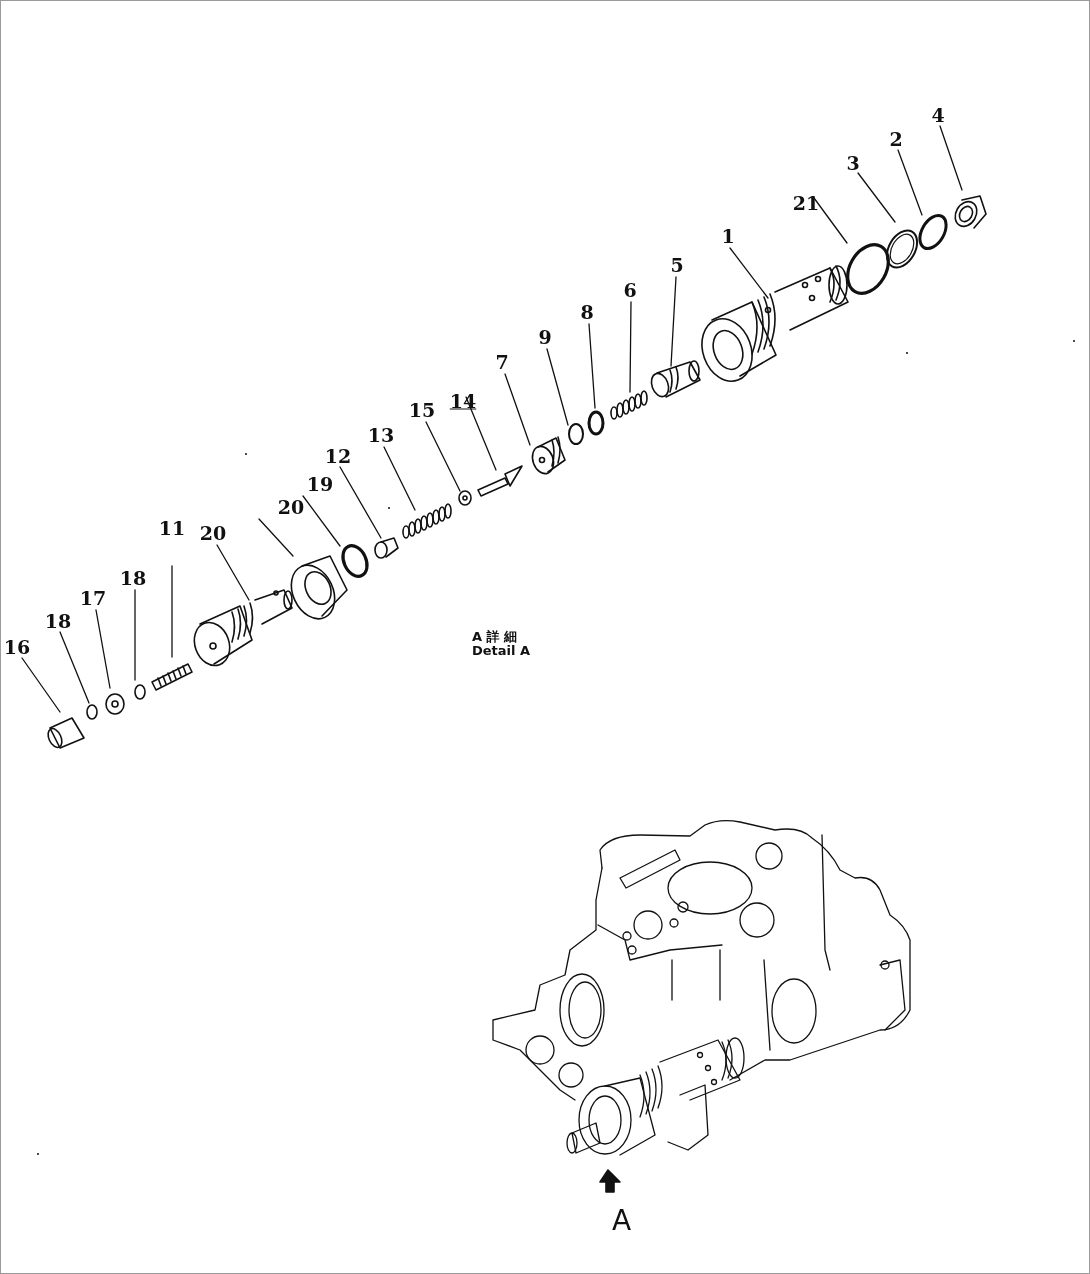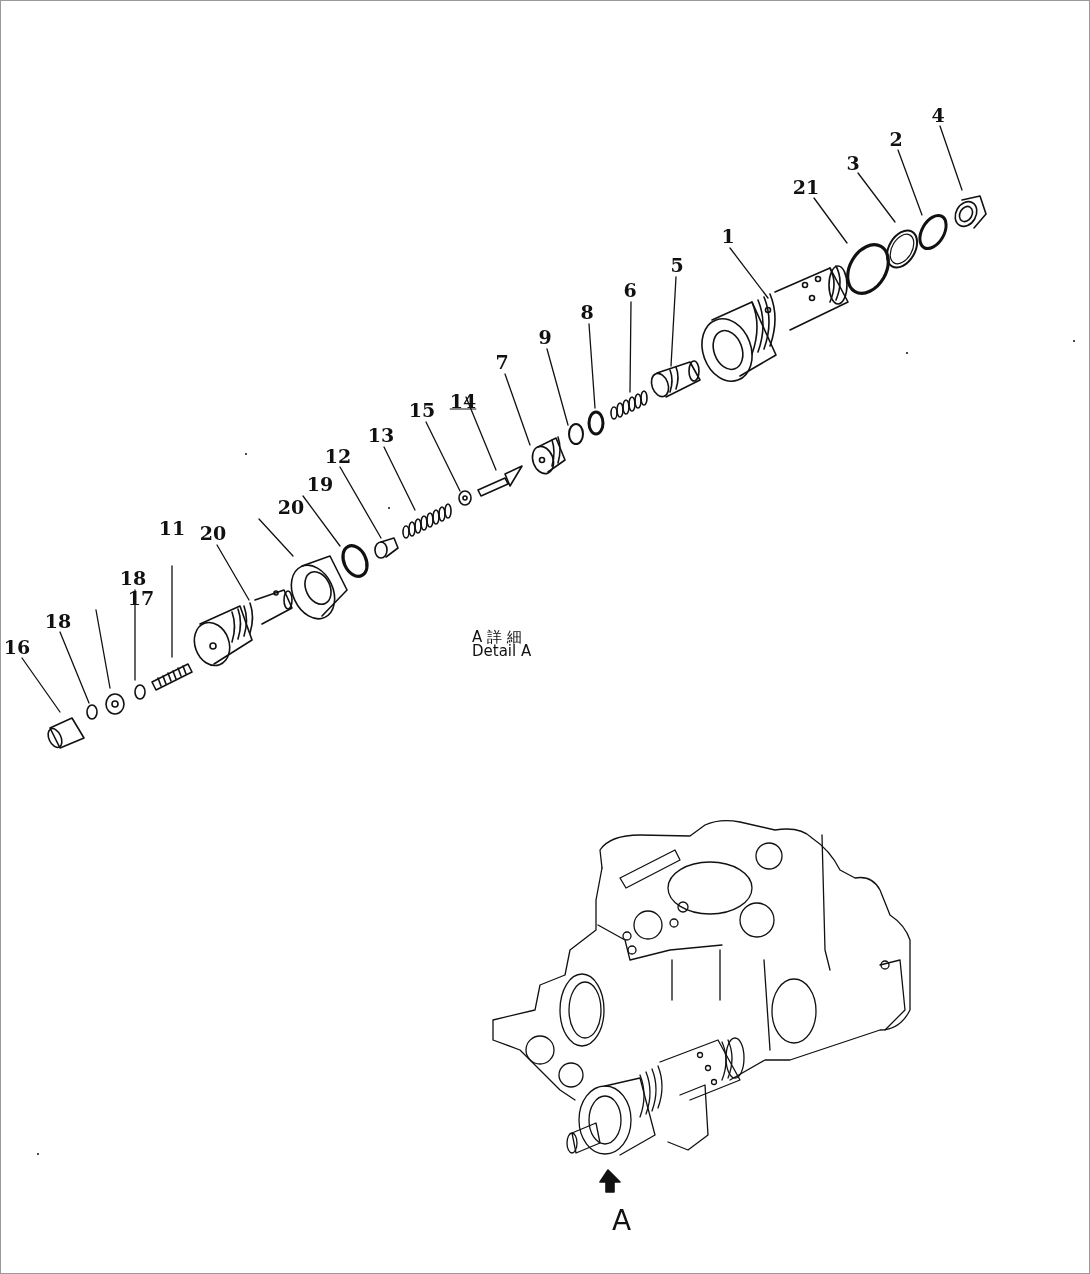--- a/index.html
+++ b/index.html
@@ -4,21 +4,21 @@
 <style>
   html, body { margin: 0; padding: 0; background: #ffffff; }
   body { width: 1090px; height: 1274px; position: relative; overflow: hidden;
          font-family: "DejaVu Serif", serif; }
   .frame { position: absolute; left: 0; top: 0; width: 1088px; height: 1272px;
            border: 1px solid #9a9a9a; }
   svg.art { position: absolute; left: 0; top: 0; }
   .lbl { position: absolute; font-family: "DejaVu Serif", serif; font-size: 19px;
          font-weight: bold; color: #111; line-height: 1; transform: translate(-50%, -50%); }
   .detail { position: absolute; left: 472px; top: 630px; font-family: "DejaVu Sans", sans-serif;
-            font-size: 15px; font-weight: normal; color: #111; line-height: 14px; }
+            font-size: 13px; font-weight: bold; color: #111; line-height: 14px; }
   .viewA { position: absolute; left: 612px; top: 1204px; font-family: "DejaVu Sans", sans-serif;
            font-size: 28px; color: #111; }
 </style>
 </head>
 <body>
 <div class="frame"></div>
 
 <svg class="art" width="1090" height="1274" viewBox="0 0 1090 1274" fill="none" stroke="#111" stroke-width="1.6" stroke-linecap="round" stroke-linejoin="round">
 
   <g stroke-width="1.3">
@@ -225,25 +225,25 @@
     <div class="lbl" style="left: 502px; top: 362px;">7</div>
     <div class="lbl" style="left: 587px; top: 312px;">8</div>
     <div class="lbl" style="left: 545px; top: 337px;">9</div>
     <div class="lbl" style="left: 213px; top: 533px;">20</div>
     <div class="lbl" style="left: 172px; top: 528px;">11</div>
     <div class="lbl" style="left: 338px; top: 456px;">12</div>
     <div class="lbl" style="left: 381px; top: 435px;">13</div>
     <div class="lbl" style="left: 463px; top: 401px; text-decoration: underline;">14</div>
     <div class="lbl" style="left: 422px; top: 410px; text-align: center;">15</div>
     <div class="lbl" style="left: 17px; top: 647px;">16</div>
-    <div class="lbl" style="left: 93px; top: 598px; margin-left: 48px;">17</div>
+    <div class="lbl" style="left: 93px; top: 598px;">17</div>
     <div class="lbl" style="left: 58px; top: 621px;">18</div>
     <div class="lbl" style="left: 133px; top: 578px;">18</div>
     <div class="lbl" style="left: 300px; top: 484px; margin-left: 20px;">19</div>
     <div class="lbl" style="left: 255px; top: 507px; margin-left: 36px;">20</div>
-    <div class="lbl" style="left: 806px; top: 187px;">21</div>
+    <div class="lbl" style="left: 806px; top: 203px;">21</div>
   </div>
 
 <div class="detail">
   <div>A 詳 細</div>
   <div>Detail A</div>
 </div>
 <div class="viewA">A</div>
 
 </body></html>

